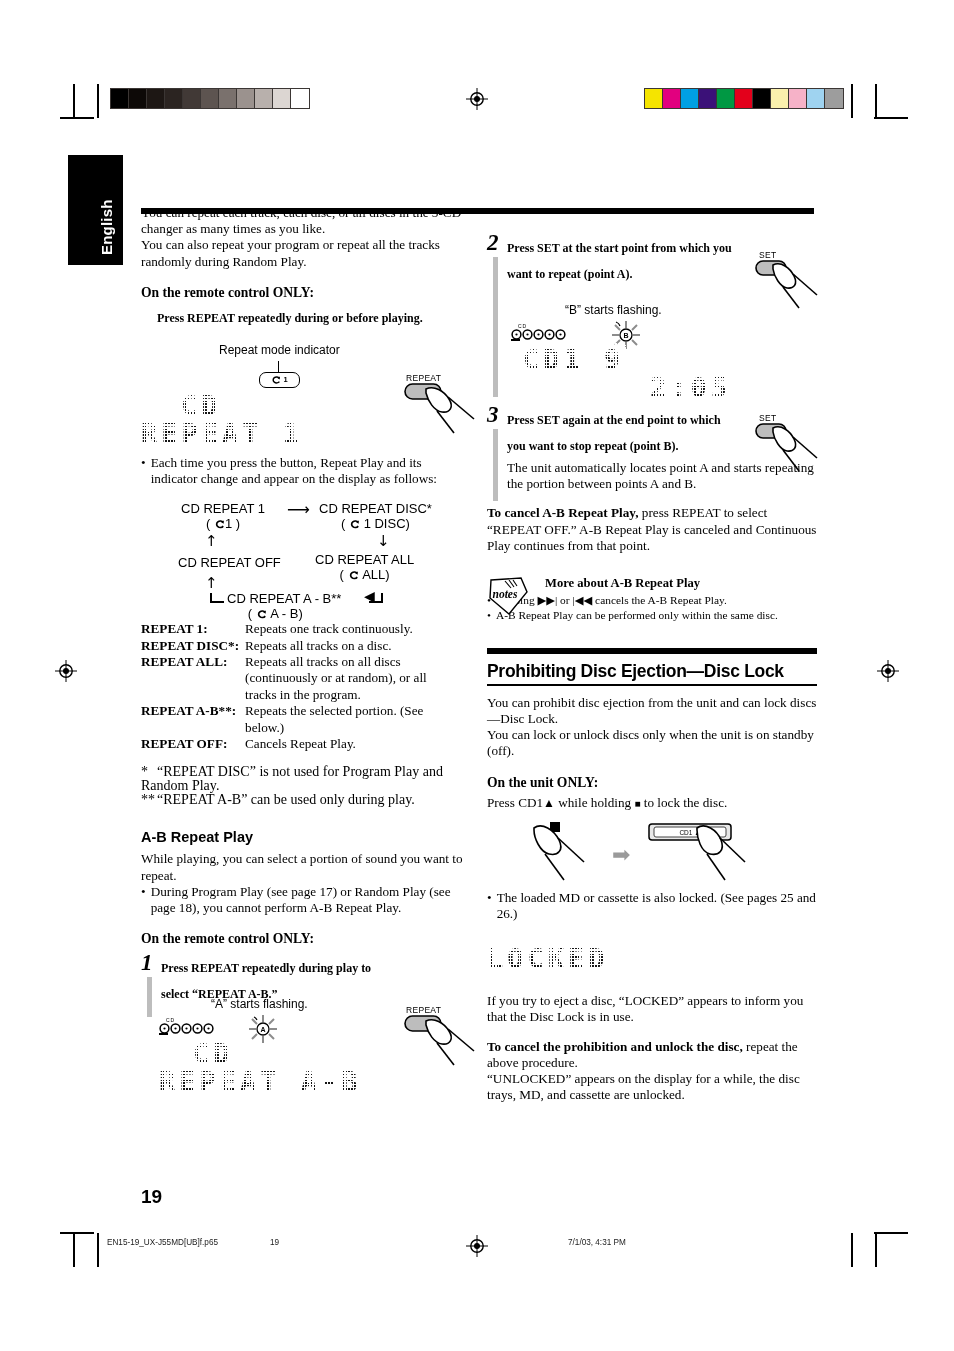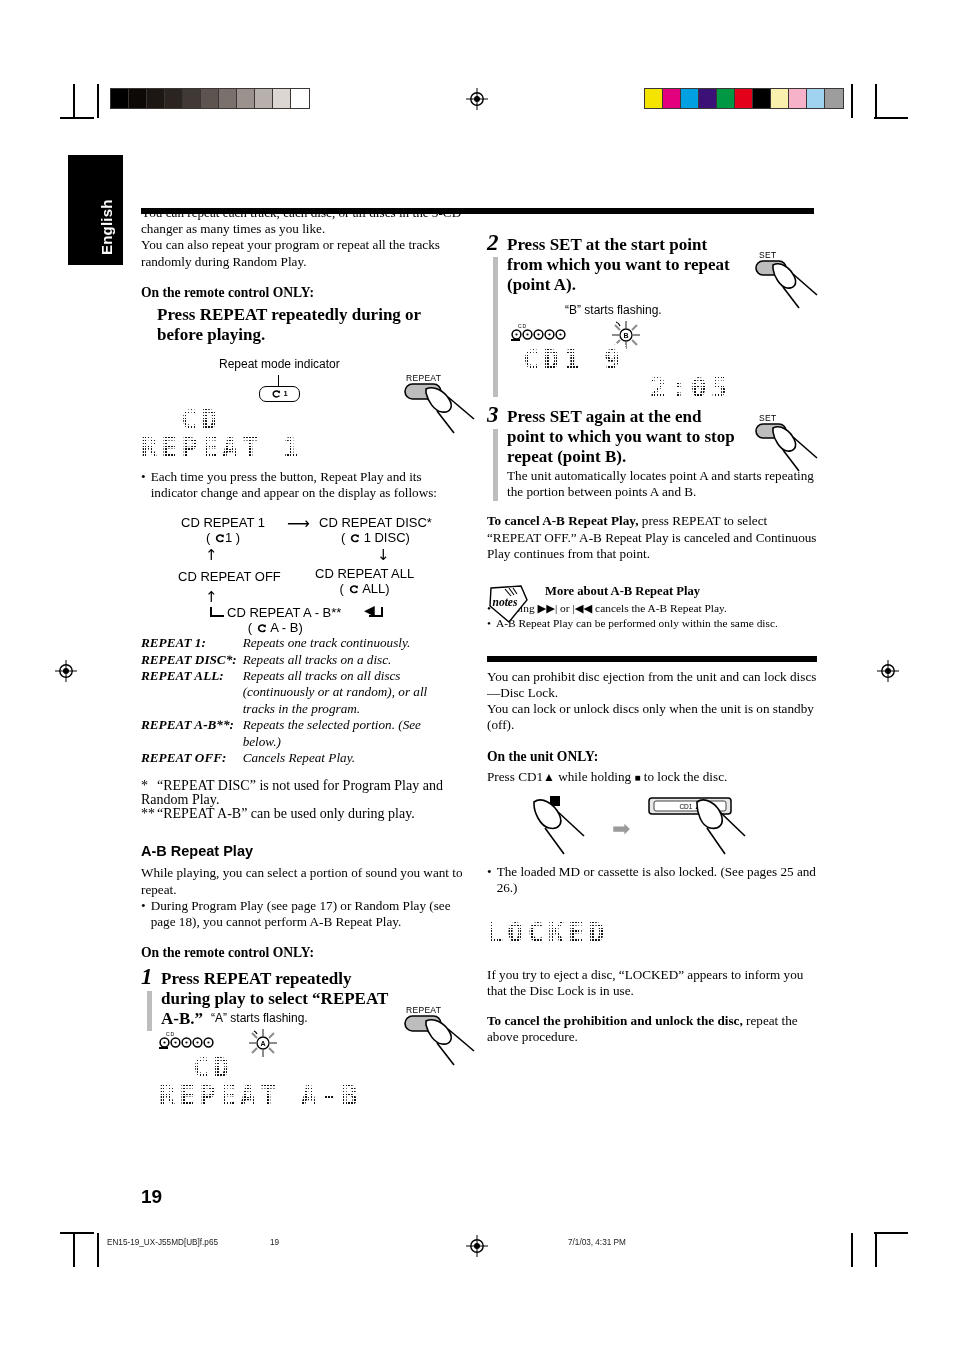--- a/index.html
+++ b/index.html
@@ -37,21 +37,21 @@
   .h1top{height:5.5px;background:#000;margin-bottom:7px;}
 
   p.body{font-size:13.2px;line-height:16.2px;margin:0 0 0 0;}
   p.body + p.body{margin-top:0;}
   .gap{height:13px;}
   .gap-xs{height:4px;}
 
   .ulbold{font-weight:bold;font-size:13.6px;
      display:inline-block;margin:0;line-height:17px;}
 
-  .steph{font-weight:bold;font-size:17px;line-height:20px;margin:0;}
+  .steph{font-weight:bold;font-size:12px;line-height:26px;margin:0;}
 
   .stepnum{font-family:"Liberation Serif",serif;font-weight:bold;font-style:italic;
      font-size:23px;line-height:20px;position:absolute;left:0;top:-2px;}
   .step{position:relative;padding-left:20px;}
   .stepbar{position:absolute;left:6px;top:22px;bottom:0;width:4.5px;background:#bdbdbd;}
 
   .bullet{display:flex;gap:5px;font-size:13.2px;line-height:16.2px;}
   .bullet .bd{flex:0 0 auto;}
 
   
@@ -68,21 +68,21 @@
   .capt{font-family:"Liberation Sans",sans-serif;font-size:12px;}
 
   
   .cyc{font-family:"Liberation Sans",sans-serif;font-size:13px;line-height:15px;
        position:relative;height:116px;}
   .cyc div.lbl{position:absolute;text-align:center;white-space:nowrap;}
   .arr{position:absolute;font-family:"DejaVu Sans",sans-serif;}
 
   
   table.defs{border-collapse:collapse;font-size:13.2px;line-height:16.4px;}
-  table.defs td{vertical-align:top;padding:0;font-style:italic;}
+  table.defs td{vertical-align:top;padding:0;}
   table.defs td.k{font-weight:bold;white-space:nowrap;padding-right:6px;}
 
   .fn{font-size:14px;line-height:14px;}
   .fn .m{display:inline-block;width:16px;}
 
   h2.sub{font-family:"Liberation Sans",sans-serif;font-weight:bold;font-size:14.5px;
      margin:0 0 6px 0;}
 
   
   .notes{position:relative;padding-left:0;}
@@ -480,20 +480,23 @@
         <div class="row">
           <span>•</span>
           <span>A-B Repeat Play can be performed only within the same disc.</span>
         </div>
       </div>
     </div>
 
     
     <div style="height:26px;"></div>
     <div class="h1top"></div>
+    <div class="h1wrap">
+      <h1 class="sec">Prohibiting Disc Ejection—Disc Lock</h1>
+    </div>
 
     <p class="body">You can prohibit disc ejection from the unit and can lock discs—Disc Lock.</p>
     <p class="body">You can lock or unlock discs only when the unit is on standby (off).</p>
 
     <div class="gap"></div>
     <div class="ulbold">On the unit ONLY:</div>
     <div class="gap-xs"></div>
     <p class="body">
       <span>Press CD1</span><span style="font-size:12px;">▲</span><span> while holding </span><span style="font-size:10px;">■</span><span> to lock the disc.</span>
     </p>
@@ -527,20 +530,21 @@
     <div style="height:22px;"></div>
     <div class="lcd lcdbig dotty" style="text-align:center;">LOCKED</div>
 
     <div style="height:20px;"></div>
     <p class="body">If you try to eject a disc, “LOCKED” appears to inform you that the Disc Lock is in use.</p>
 
     <div class="gap"></div>
     <p class="body">
       <b>To cancel the prohibition and unlock the disc,</b><span> repeat the above procedure.</span>
     </p>
+    <p class="body">“UNLOCKED” appears on the display for a while, the disc trays, MD, and cassette are unlocked.</p>
   </div>
 
   <div class="btnill" style="left:755px;top:250px;">
     <div class="btnlabel" style="margin-left:4px;">SET</div>
     <svg width="66" height="58" viewBox="0 0 66 58">
       <rect x="1" y="1" width="30" height="14" rx="7" fill="#bdbdbd" stroke="#000" stroke-width="1.6"></rect>
       <path d="M18 5 C26 1 35 8 39 16 C43 24 39 29 32 28 C25 27 19 16 18 9 Z" fill="#fff" stroke="#000" stroke-width="1.6"></path>
       <line x1="38" y1="14" x2="62" y2="35" stroke="#000" stroke-width="1.6"></line>
       <line x1="28" y1="27" x2="44" y2="48" stroke="#000" stroke-width="1.6"></line>
     </svg>

